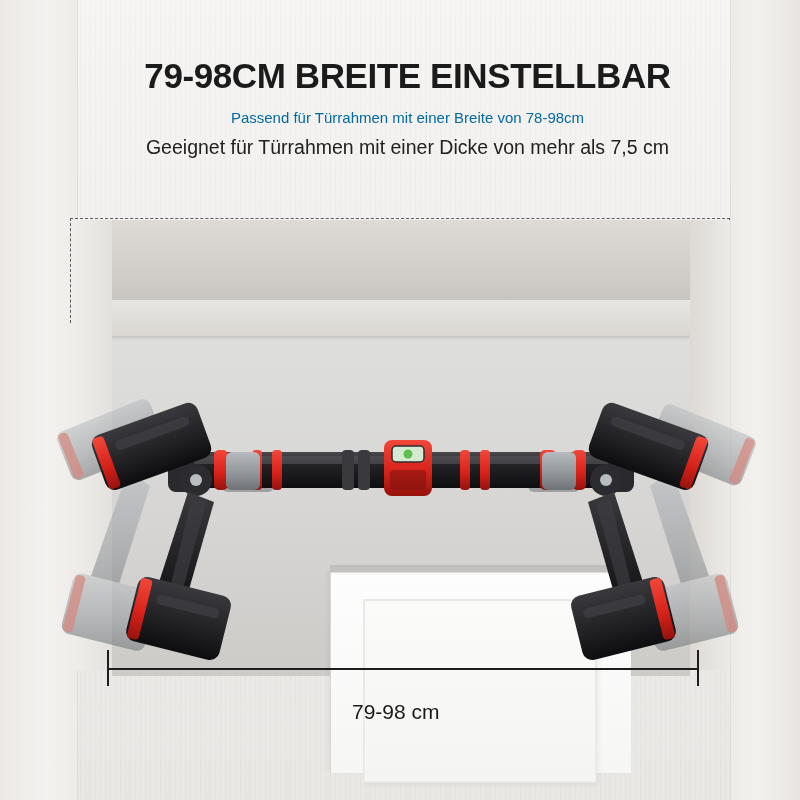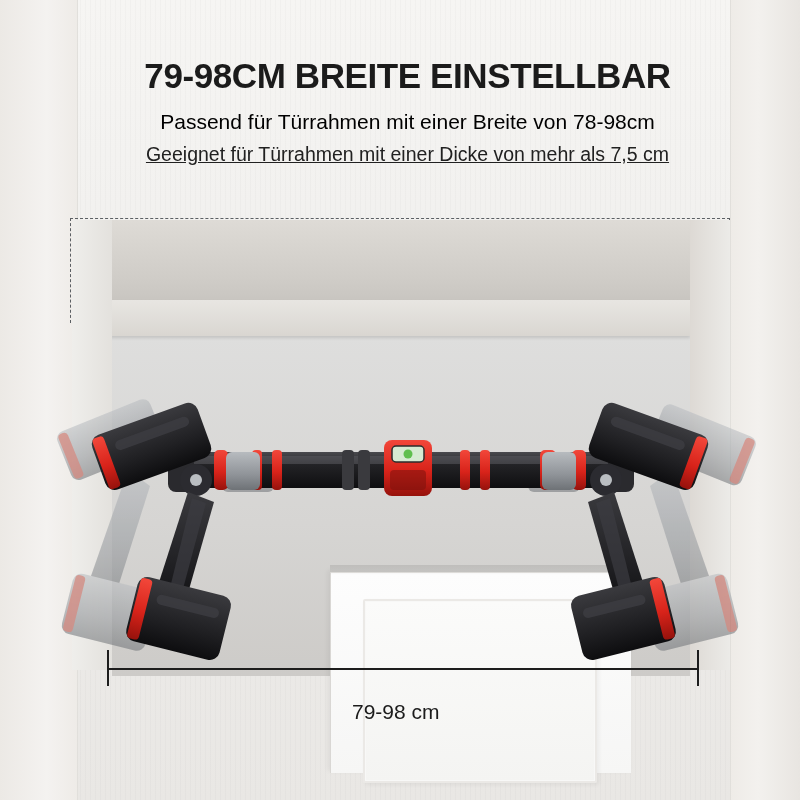--- a/index.html
+++ b/index.html
@@ -51,31 +51,30 @@
   }
   .headline {
     font-size: 35px;
     font-weight: bold;
     letter-spacing: -0.4px;
     color: #1b1b1b;
     margin: 0 0 14px 0;
     line-height: 1.05;
   }
   .subline {
-    font-size: 21px;
-    color: #000000;
+    font-size: 15px;
+    color: #0369a1;
     margin: 0 0 9px 0;
     line-height: 1.2;
   }
   .subline2 {
     font-size: 19.5px;
     color: #212121;
     margin: 0;
     line-height: 1.2;
-    text-decoration: underline;
   }
 
   
   .frame-outline {
     position: absolute;
     left: 70px;
     top: 218px;
     width: 660px;
     height: 105px;
     border: 1px dashed #5b5f63;

